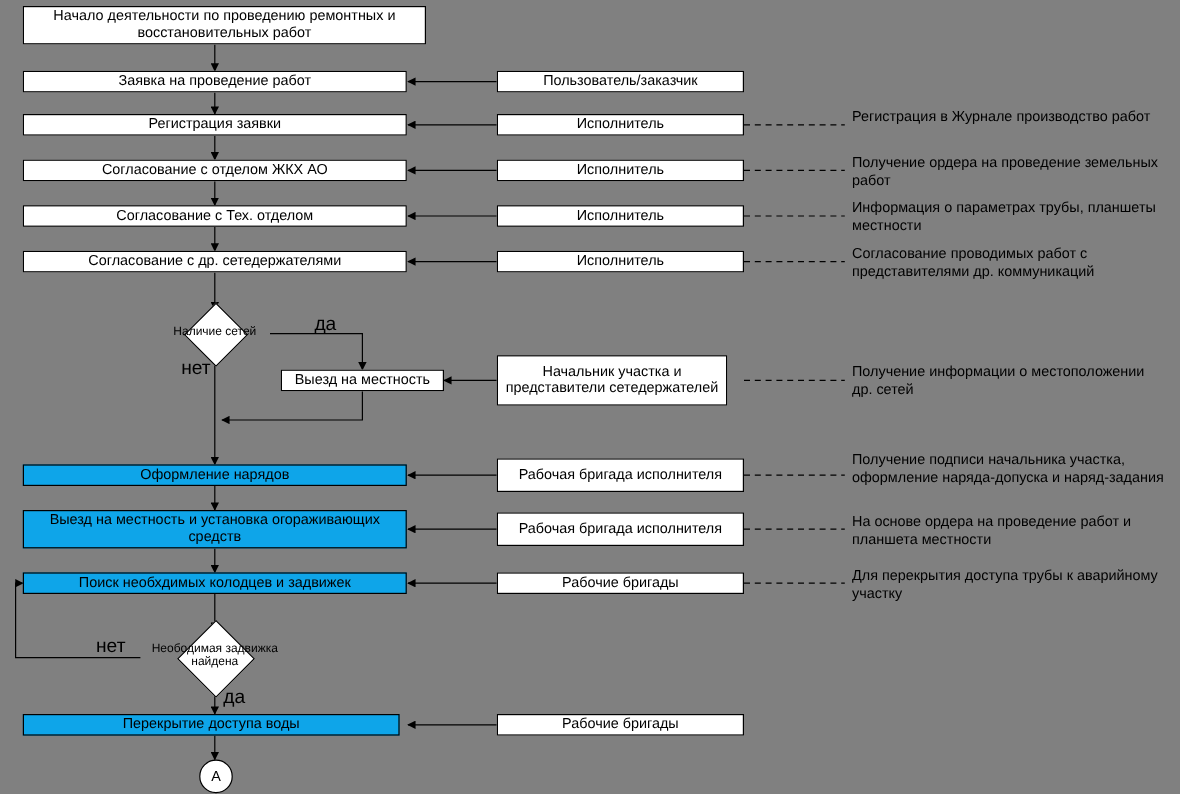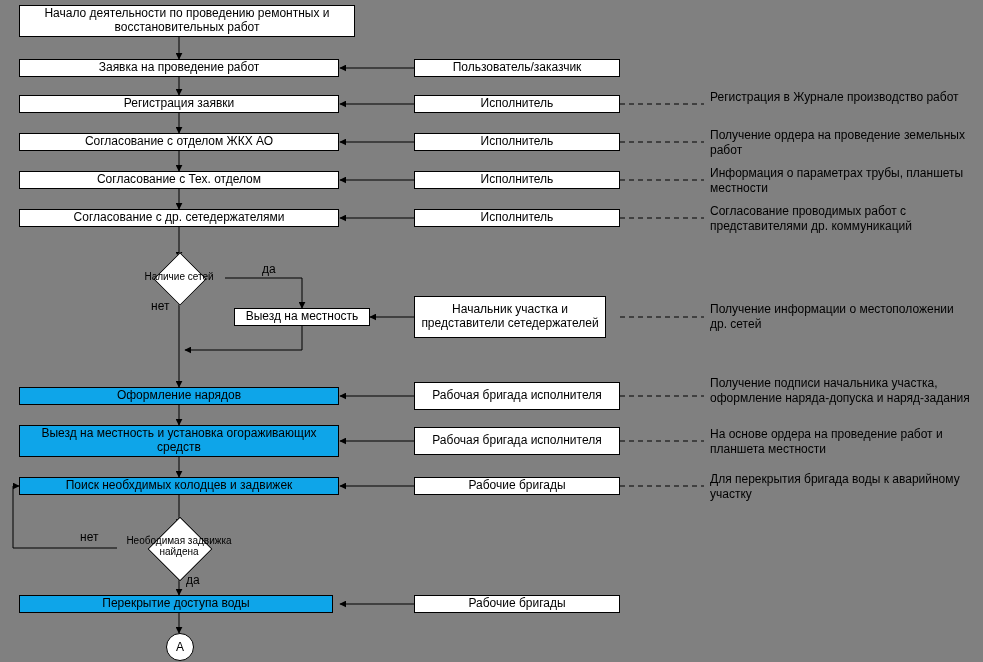--- a/index.html
+++ b/index.html
@@ -1,21 +1,21 @@
 <!DOCTYPE html>
 <html><head>
 <meta charset="utf-8">
 <style>
   html,body{margin:0;padding:0}
   body{background:#808080;font-family:Arial,Helvetica,sans-serif;font-size:12px;color:#000}
   .stage{position:relative;width:983px;height:662px;background:#808080;overflow:hidden}
   .box{position:absolute;background:#fff;border:1px solid #000;text-align:center;display:flex;align-items:center;justify-content:center;line-height:1.15;padding:0 4px;box-sizing:border-box}
   .pink{background:#0ea5e9}
   .note{position:absolute;background:transparent;color:#000000;font-size:12px;line-height:1.25}
-  .lbl{position:absolute;font-size:12px}
+  .lbl{position:absolute;font-size:16px}
   .diamond{position:absolute;background:#fff;border:1px solid #000;transform:rotate(45deg)}
   .diamond-txt{position:absolute;text-align:center;font-size:10px;line-height:1.1}
   .conn-circle{position:absolute;background:#fff;border:1px solid #000;border-radius:50%;width:26px;height:26px;display:flex;align-items:center;justify-content:center}
   svg.wires{position:absolute;left:0;top:0;width:983px;height:662px;pointer-events:none}
 </style>
 </head>
 <body>
 
 <div class="stage">
 
@@ -110,15 +110,15 @@
   <div class="box" style="left:414px;top:477px;width:206px;height:18px">Рабочие бригады</div>
   <div class="box" style="left:414px;top:595px;width:206px;height:18px">Рабочие бригады</div>
 
   <div class="note" style="left:710px;top:90px;width:260px">Регистрация в Журнале производство работ</div>
   <div class="note" style="left:710px;top:128px;width:260px">Получение ордера на проведение земельных работ</div>
   <div class="note" style="left:710px;top:166px;width:260px">Информация о параметрах трубы, планшеты местности</div>
   <div class="note" style="left:710px;top:204px;width:260px">Согласование проводимых работ с представителями др. коммуникаций</div>
   <div class="note" style="left:710px;top:302px;width:260px">Получение информации о местоположении др. сетей</div>
   <div class="note" style="left:710px;top:376px;width:260px">Получение подписи начальника участка, оформление наряда-допуска и наряд-задания</div>
   <div class="note" style="left:710px;top:427px;width:260px">На основе ордера на проведение работ и планшета местности</div>
-  <div class="note" style="left:710px;top:472px;width:260px">Для перекрытия бригада воды к аварийному участку</div>
+  <div class="note" style="left:710px;top:472px;width:260px">Для перекрытия доступа трубы к аварийному участку</div>
 
 </div>
 
 </body></html>

